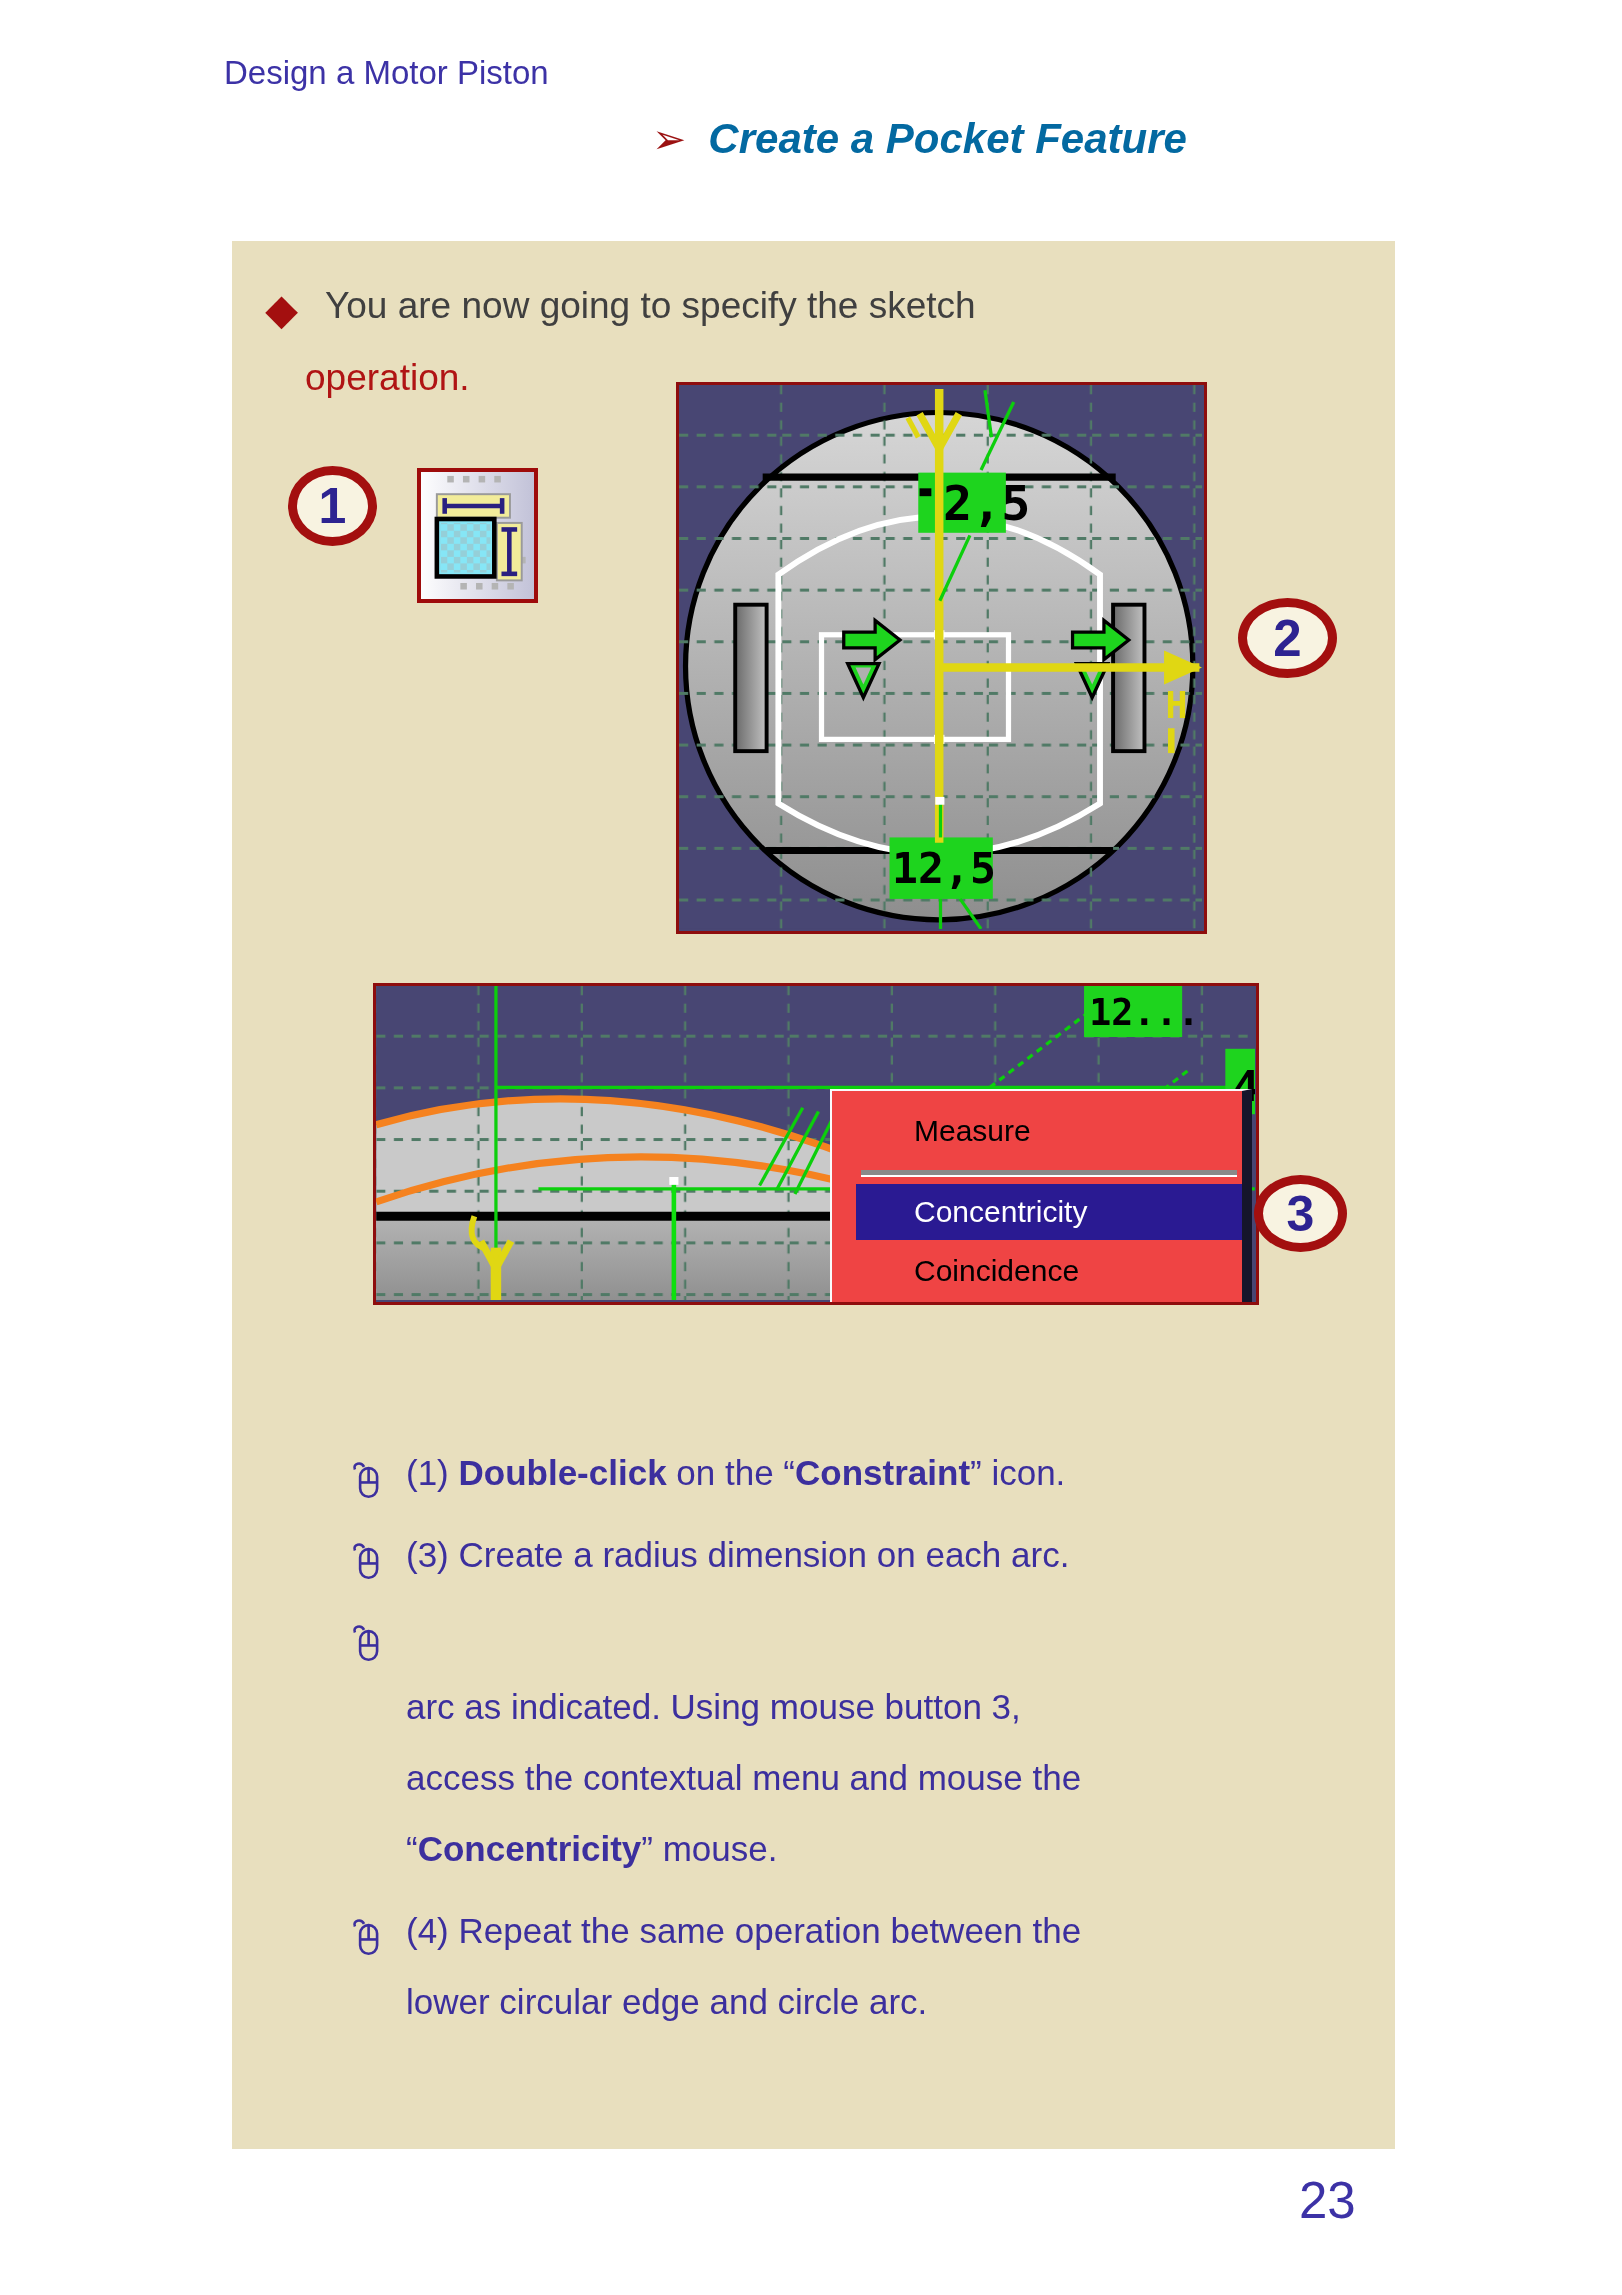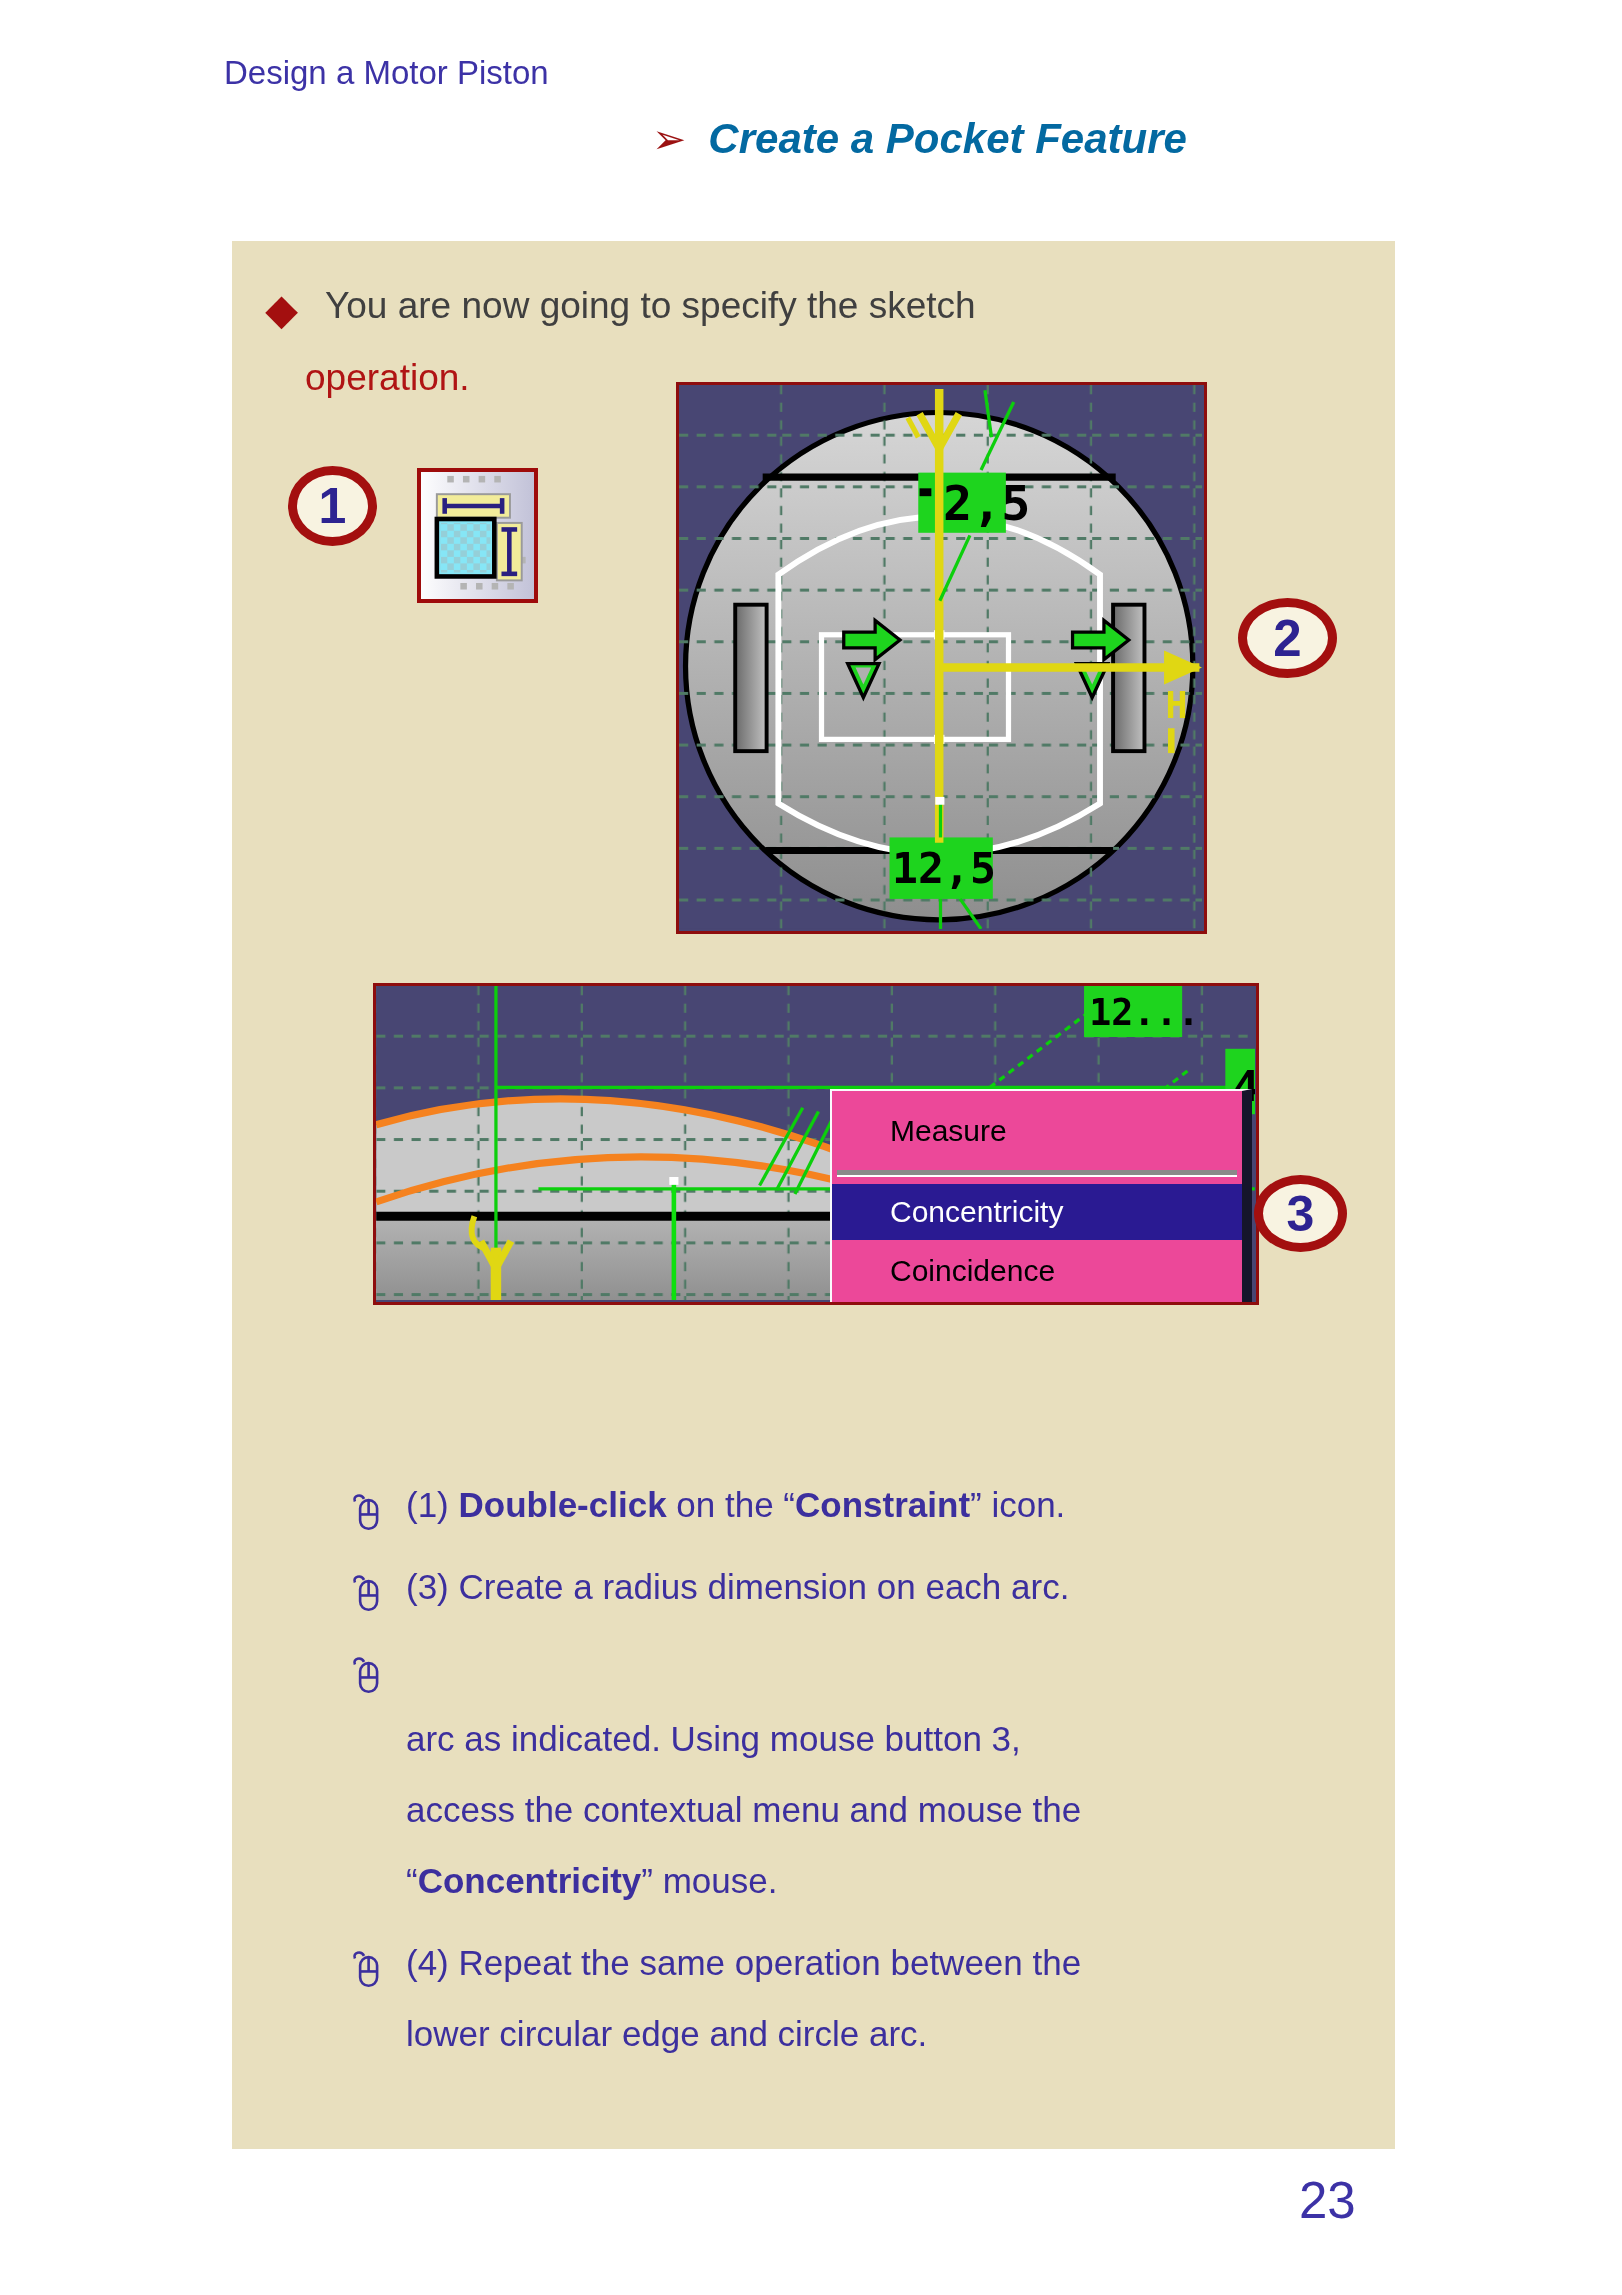--- a/index.html
+++ b/index.html
@@ -24,28 +24,28 @@
   .c3{left:1022px;top:934px;width:93px;height:77px;font-size:50px;}
   
   .tool-icon{position:absolute;left:185px;top:227px;width:121px;height:135px;box-sizing:border-box;
              border:4.6px solid #9e0b0b;background:linear-gradient(90deg,#fdfdfe,#c2c2d8);}
   
   .shot{position:absolute;box-sizing:border-box;border:3.9px solid #8e0d0d;overflow:hidden;background:#484673;}
   .shot1{left:444px;top:141px;width:531px;height:552px;}
   .shot2{left:141px;top:742px;width:886px;height:322px;}
   
   .ctx-menu{position:absolute;left:454px;top:103px;width:422px;height:213px;box-sizing:border-box;
-            background:#ec4899;border-top:2.6px solid #fafafc;border-left:2.6px solid #fafafc;
-            border-right:10.5px solid #15152b;font-family:"Liberation Sans",sans-serif;}
+            background:#ef4444;border-top:2.6px solid #fafafc;border-left:2.6px solid #fafafc;
+            border-right:10.5px solid #15152b;font-family:"Liberation Sans",sans-serif;padding-left:24px;}
   .mi{height:79px;line-height:79px;padding-left:58px;font-size:30px;color:#000;}
   .msep{height:4.6px;margin:0 5.2px;background:#8a8a8a;border-bottom:2px solid #ffffff;}
   .mi.hl{height:56px;line-height:56px;margin-top:7.9px;background:#2a1a92;color:#ffffff;}
   .mi.last{height:61px;line-height:61px;}
   
-  .instructions{position:absolute;left:119px;top:1228px;width:1021px;list-style:none;margin:0;padding:0;}
+  .instructions{position:absolute;left:119px;top:1196px;width:1021px;list-style:none;margin:0;padding:0;}
   .instructions li{position:relative;padding-left:55px;margin-bottom:10.5px;font-size:35px;
                    line-height:71px;color:#3c2f9e;}
   .instructions .b{font-weight:bold;}
   .mouse-ico{position:absolute;left:0;top:15.7px;width:30px;height:41px;}
   .pageno{position:absolute;left:1299px;top:2171px;font-size:51px;color:#3c32a6;}
 </style>
 </head>
 <body>
 
 <div class="page">

